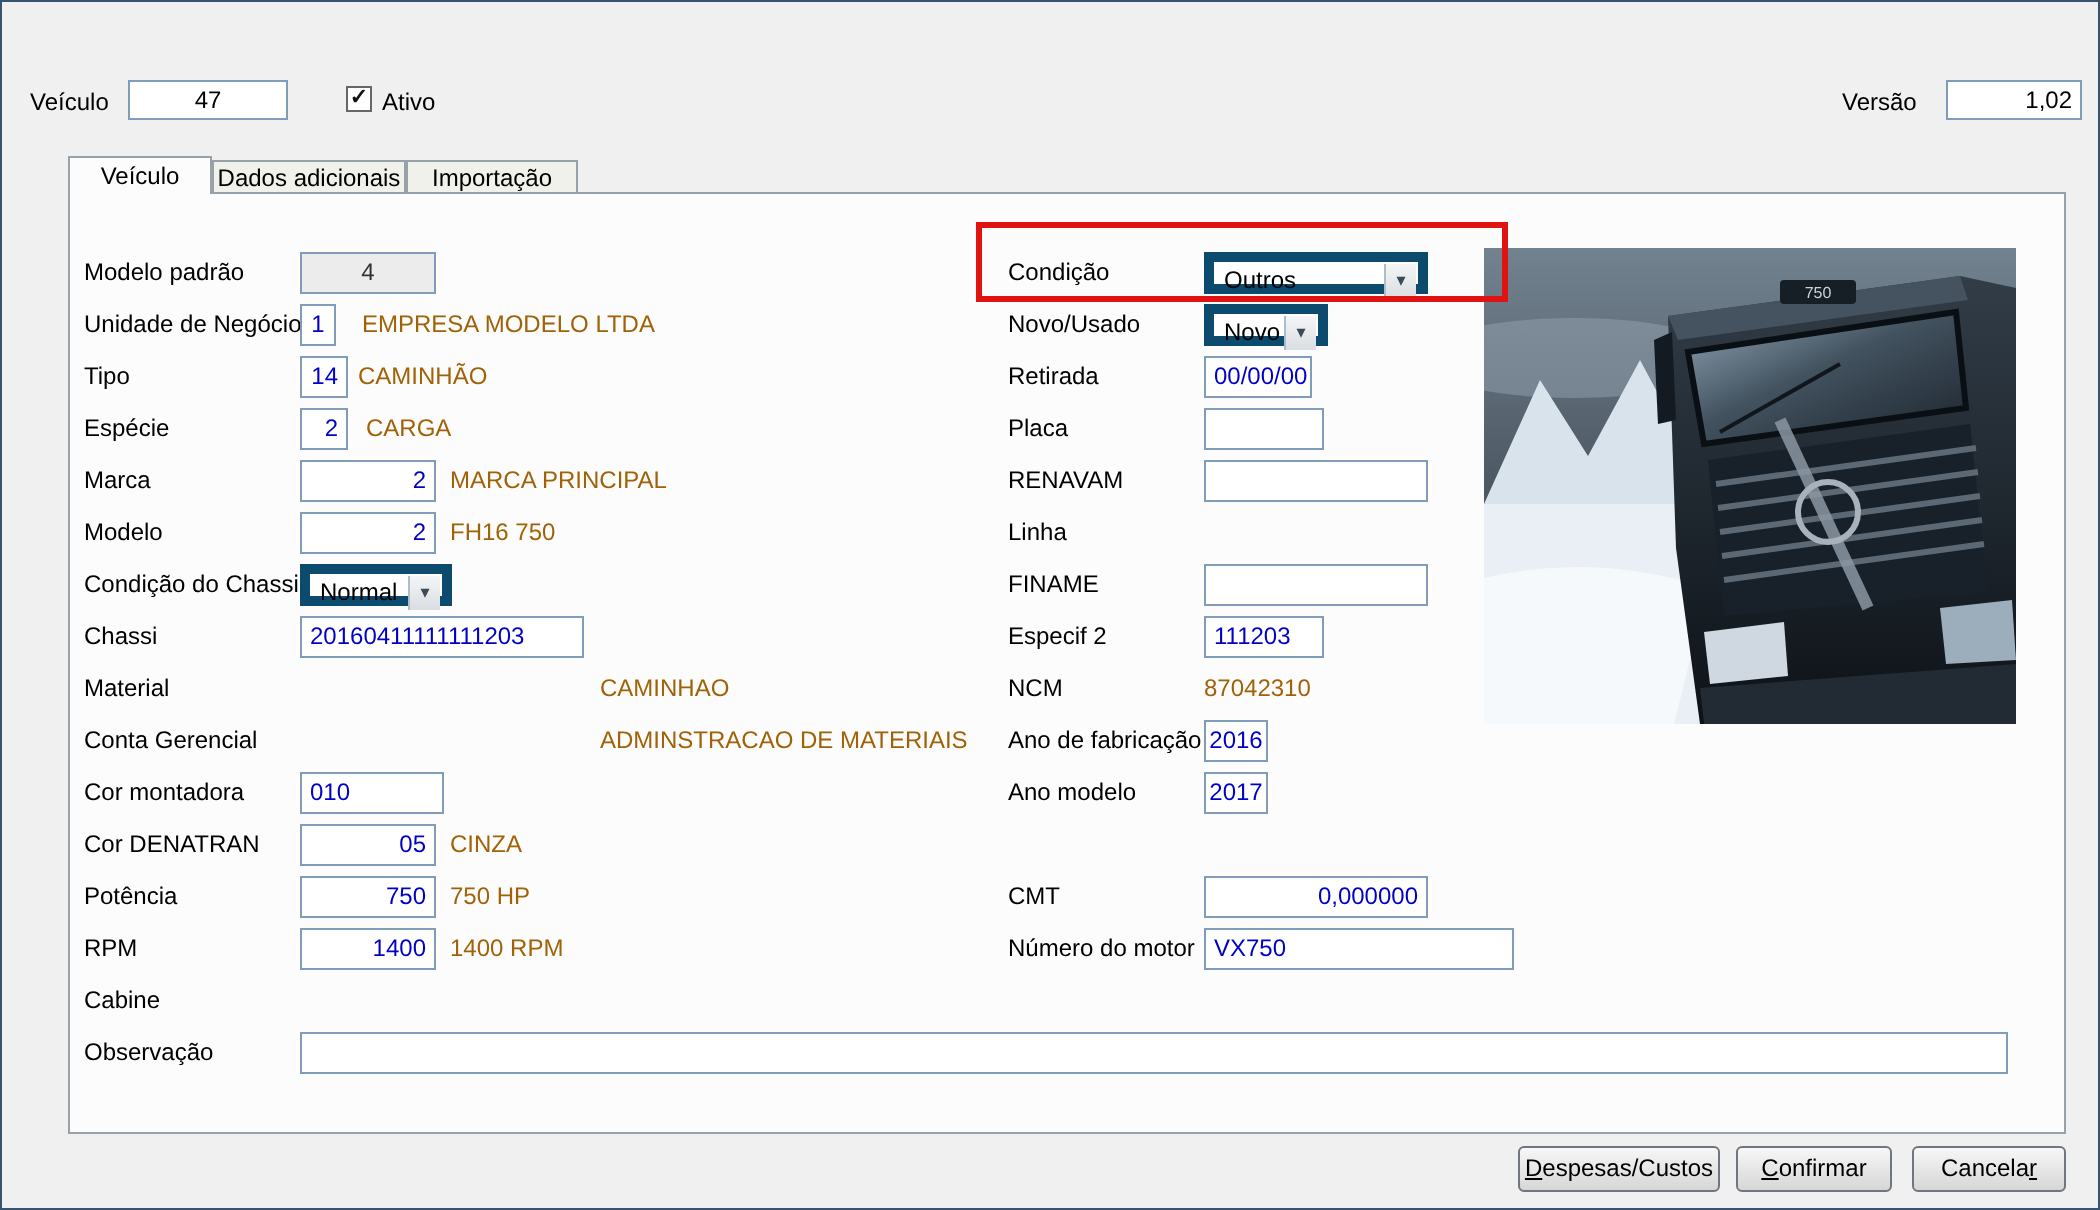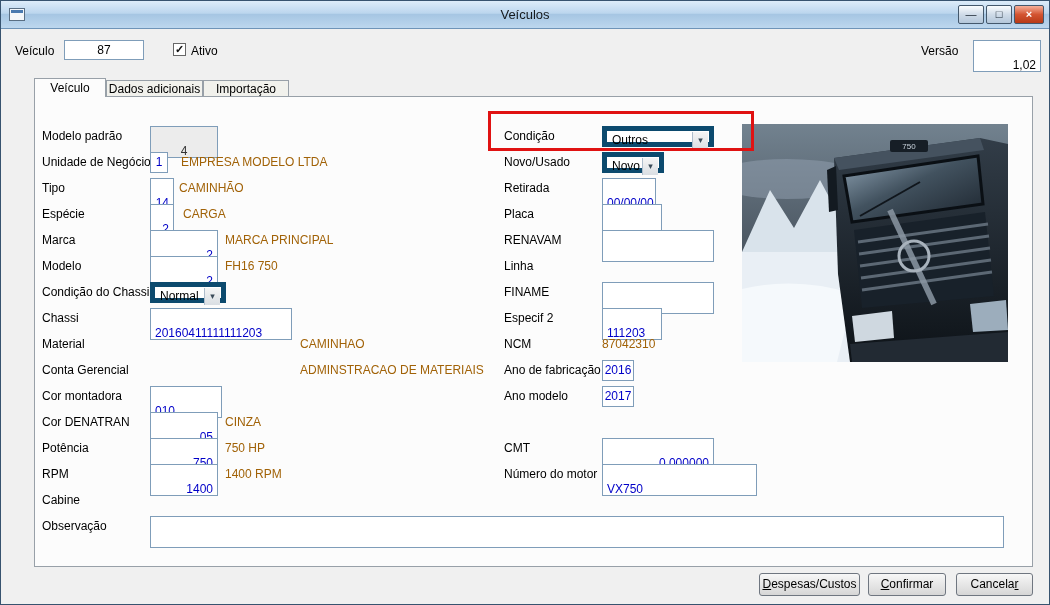--- a/index.html
+++ b/index.html
@@ -16,21 +16,21 @@
   .sysbtns { position:absolute; right:5px; top:4px; display:flex; gap:2px; }
   .sbtn { width:26px; height:19px; border:1px solid #44586c; border-radius:2px;
     background:linear-gradient(#fbfdfe, #cfdbe8 50%, #b4c7da); font-size:11px; line-height:16px;
     text-align:center; color:#16222e; cursor:pointer; }
   .sbtn-close { width:30px; background:linear-gradient(#f6b09a, #d35431 50%, #b83a17); color:#fff; font-weight:bold; }
 
   
   .lbl  { position:absolute; font-size:12px; color:#000; white-space:nowrap; }
   .desc { position:absolute; font-size:12px; color:#a16207; white-space:nowrap; }
   .tb   { position:absolute; height:21px; background:#fff; border:1px solid #7f9db9;
-          font-size:12px; line-height:19px; padding:15px 4px; color:#0000c8;
+          font-size:12px; line-height:19px; padding:0 4px; color:#0000c8;
           white-space:nowrap; overflow:hidden; }
   .tb.black { color:#000; }
   .tb.right { text-align:right; }
   .tb.center { text-align:center; padding:0 1px; }
   .tb.disabled { background:#ececec; color:#333; text-align:center; }
   .dd   { position:absolute; height:21px; background:#fff; border:5px solid #0c4a6e;
           font-size:12px; line-height:19px; padding:0 20px 0 5px; color:#000; cursor:pointer; }
   .dd-arrow { position:absolute; right:1px; top:1px; width:16px; height:17px;
           background:linear-gradient(#f5f5f5, #d9dee3); border-left:1px solid #aebdcc;
           text-align:center; font-size:9px; line-height:17px; color:#3a4a58; }
@@ -53,32 +53,23 @@
   .btn { position:absolute; height:23px; border:1px solid #6f7680; border-radius:3px;
          background:linear-gradient(#f7f7f7, #e5e5e5 55%, #d6d6d6); font-size:12px;
          text-align:center; line-height:21px; color:#000; cursor:pointer; }
   .btn .u { text-decoration:underline; }
 </style>
 </head>
 <body>
 
 <div class="window">
 
-  <div class="titlebar">
-    <div class="sysicon"></div>
-    <div class="window-title">Veículos</div>
-    <div class="sysbtns">
-      <div class="sbtn">—</div>
-      <div class="sbtn">□</div>
-      <div class="sbtn sbtn-close">×</div>
-    </div>
-  </div>
 
   <div class="lbl" style="left:14px;top:43px">Veículo</div>
-  <div class="tb black center" style="left:63px;top:39px;width:80px;height:20px">87</div>
+  <div class="tb black center" style="left:63px;top:39px;width:80px;height:20px">47</div>
   <span class="cb" style="left:172px;top:42px"><span>✓</span></span>
   <div class="lbl" style="left:190px;top:43px">Ativo</div>
   <div class="lbl" style="left:920px;top:43px">Versão</div>
   <div class="tb black right" style="left:972px;top:39px;width:68px;height:20px">1,02</div>
 
   <div class="tab tab-active" style="left:33px;width:72px">Veículo</div>
   <div class="tab tab-inactive" style="left:105px;width:97px">Dados adicionais</div>
   <div class="tab tab-inactive" style="left:202px;width:86px">Importação</div>
 
   <div class="panel">

